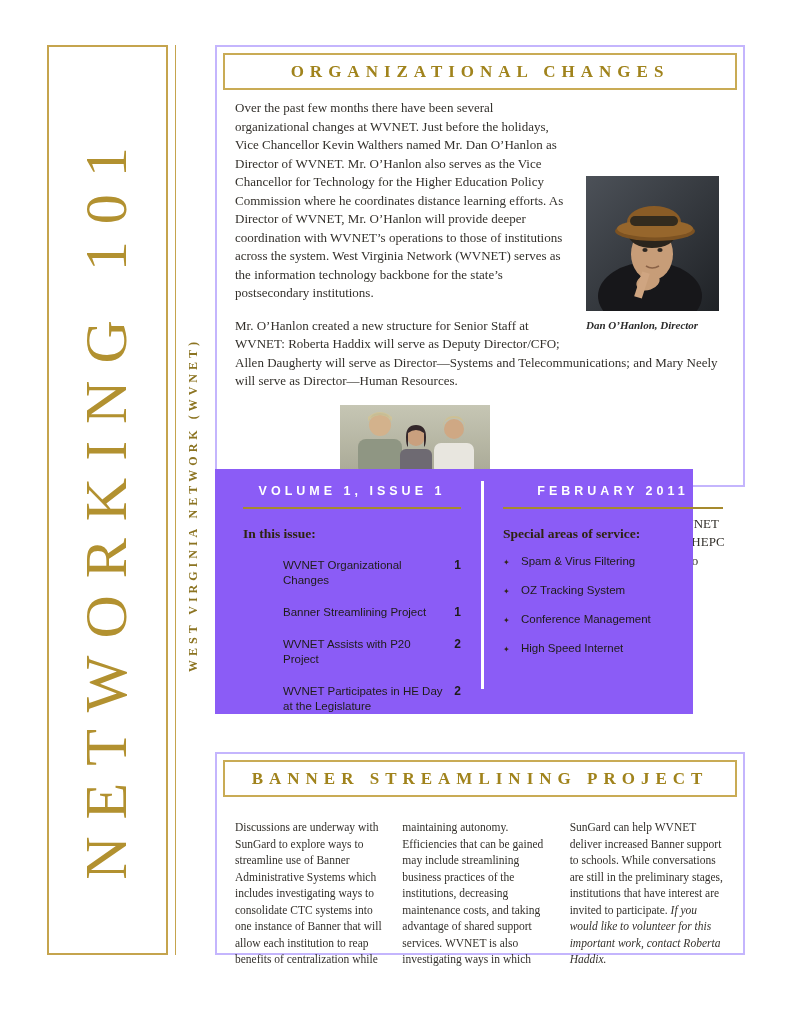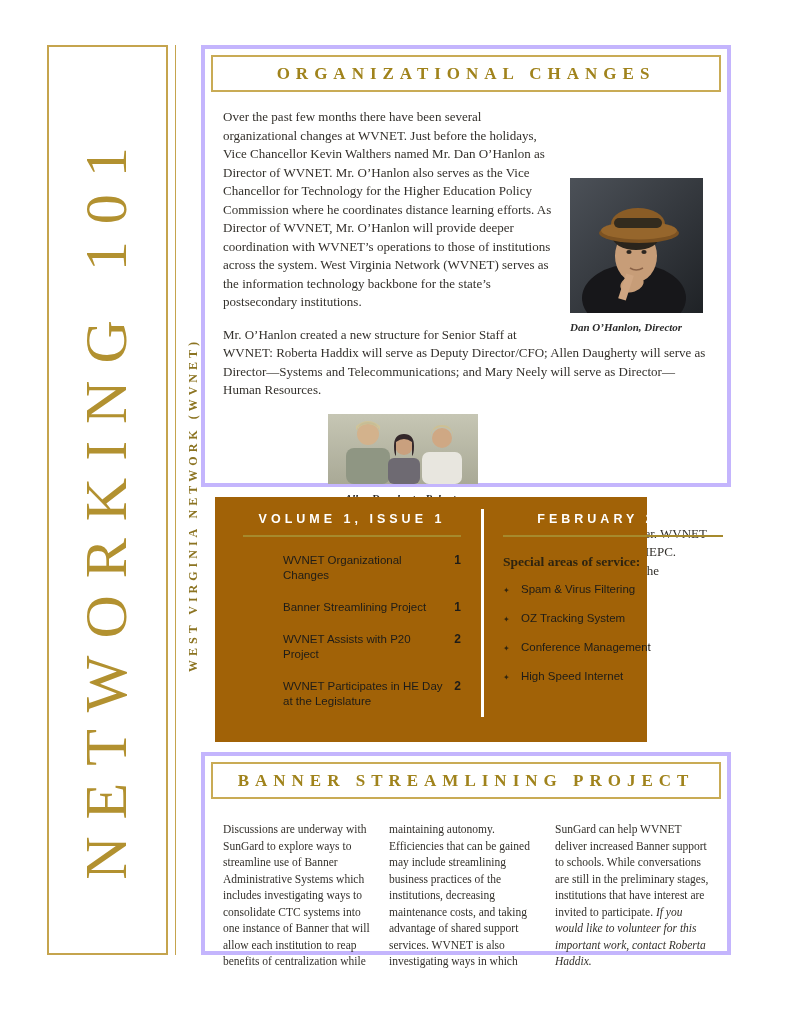--- a/index.html
+++ b/index.html
@@ -30,57 +30,57 @@
   .masthead-subtitle{
     position:absolute;left:193px;top:505px;
     transform:translate(-50%,-50%) rotate(-90deg);
     white-space:nowrap;
     font-family:"Liberation Serif", serif;
     font-weight:bold;font-size:12px;letter-spacing:4px;
     color:#8c7422;
   }
   
   .section{
-    position:absolute;left:201px;width:530px;
-    border:4px solid #c4b5fd;background:#ffffff;box-sizing:border-box;
+    position:absolute;left:215px;width:530px;
+    border:2px solid #c4b5fd;background:#ffffff;box-sizing:border-box;
   }
   .section-title-box{
     margin:6px 6px 4px 6px;border:2px solid #c9ab55;
     text-align:center;padding:7px 0 6px 0;
   }
   .section-title{
     font-family:"Liberation Serif", serif;
     font-weight:bold;font-size:17px;letter-spacing:6px;
     color:#a0831c;
   }
   
   .article1{top:45px;height:442px;}
   .article-body{
     padding:5px 18px 0 18px;
     font-size:13px;line-height:18.5px;color:#33302b;
     text-align:left;
   }
-  .article-body p{margin:7px 0 14px 0;}
+  .article-body p{margin:0 0 14px 0;}
   .portrait-figure{
     float:right;width:133px;margin:77px 6px 4px 16px;
     text-align:left;
   }
   .portrait-figure svg{display:block;width:133px;height:135px;}
   .caption{
     font-size:11px;font-weight:bold;font-style:italic;
     color:#2b2b2b;margin-top:8px;line-height:13px;
   }
   .group-figure{
     margin:2px 0 6px 105px;width:150px;text-align:center;
   }
   .group-figure svg{display:block;width:150px;height:70px;}
   
   .issue-panel{
-    position:absolute;left:215px;top:497px;width:432px;height:245px;
-    background:#a16207;box-sizing:border-box;
+    position:absolute;left:215px;top:469px;width:478px;height:245px;
+    background:#8b5cf6;box-sizing:border-box;
   }
   .panel-col{position:absolute;top:0;}
   .panel-col-left{left:28px;width:218px;}
   .panel-col-right{left:288px;width:220px;}
   .panel-heading{
     margin-top:15px;text-align:center;
     font-family:"Liberation Sans", sans-serif;
     font-weight:bold;font-size:12.5px;letter-spacing:4px;color:#ffffff;
   }
   .panel-heading-rule{height:2px;background:#a68a2d;margin-top:9px;}
@@ -184,20 +184,21 @@
       <p>Vice Chancellor Walthers named Greg Kidder WVNET Chief Procurement Officer.  WVNET will resume responsibility for all purchasing functions previously performed by HEPC.  HEPC will function in an advisory role with regard to purchasing issues and has the authority to audit the purchasing process at WVNET twice a year.</p>
     </div>
   </div>
 
   <div class="issue-panel">
     <div class="panel-separator"></div>
 
     <div class="panel-col panel-col-left">
       <div class="panel-heading">VOLUME 1, ISSUE 1</div>
       <div class="panel-heading-rule"></div>
+      <div class="panel-subheading">In this issue:</div>
       <div class="toc">
         <div class="toc-row">
           <span class="toc-label">WVNET Organizational Changes</span>
           <span class="toc-page">1</span>
         </div>
         <div class="toc-row">
           <span class="toc-label">Banner Streamlining Project</span>
           <span class="toc-page">1</span>
         </div>
         <div class="toc-row">

